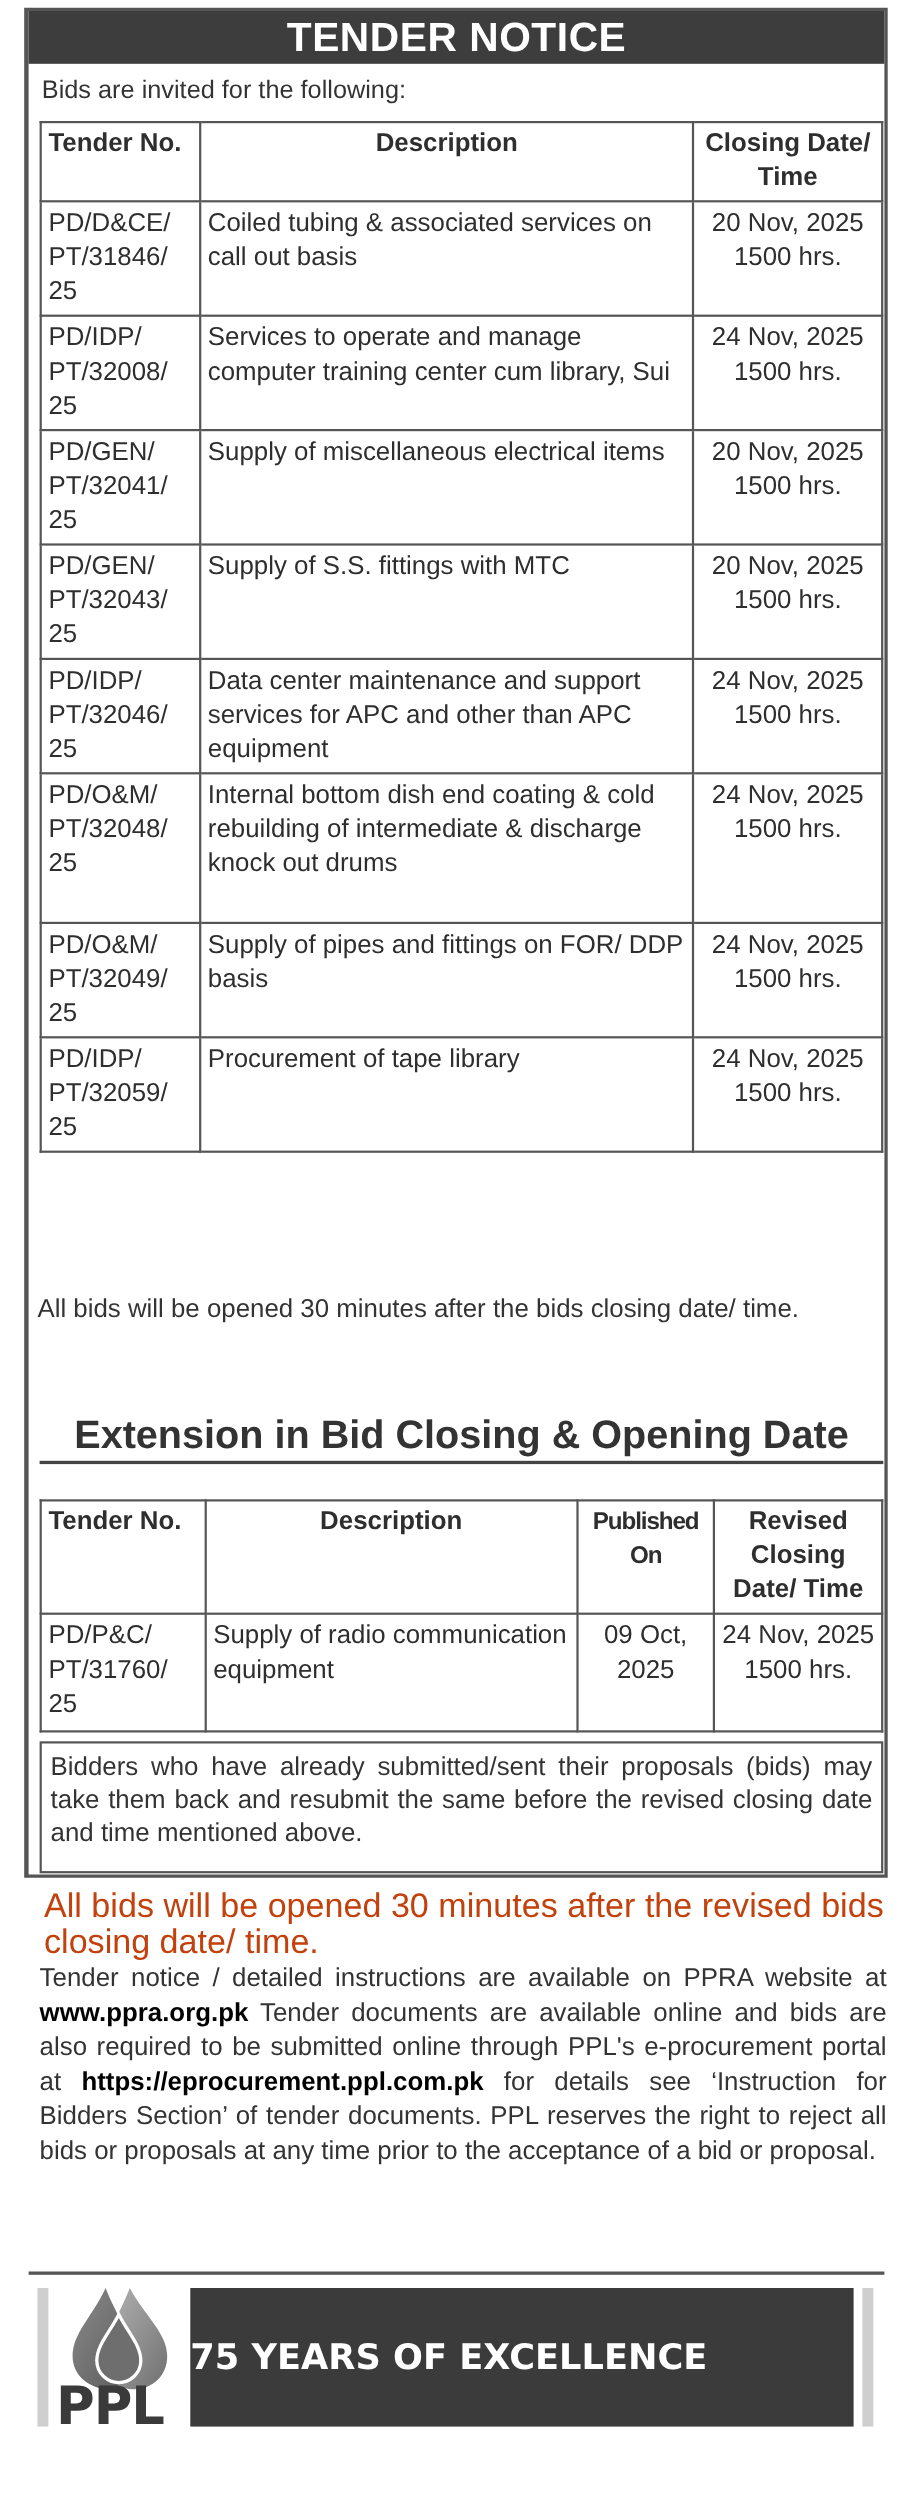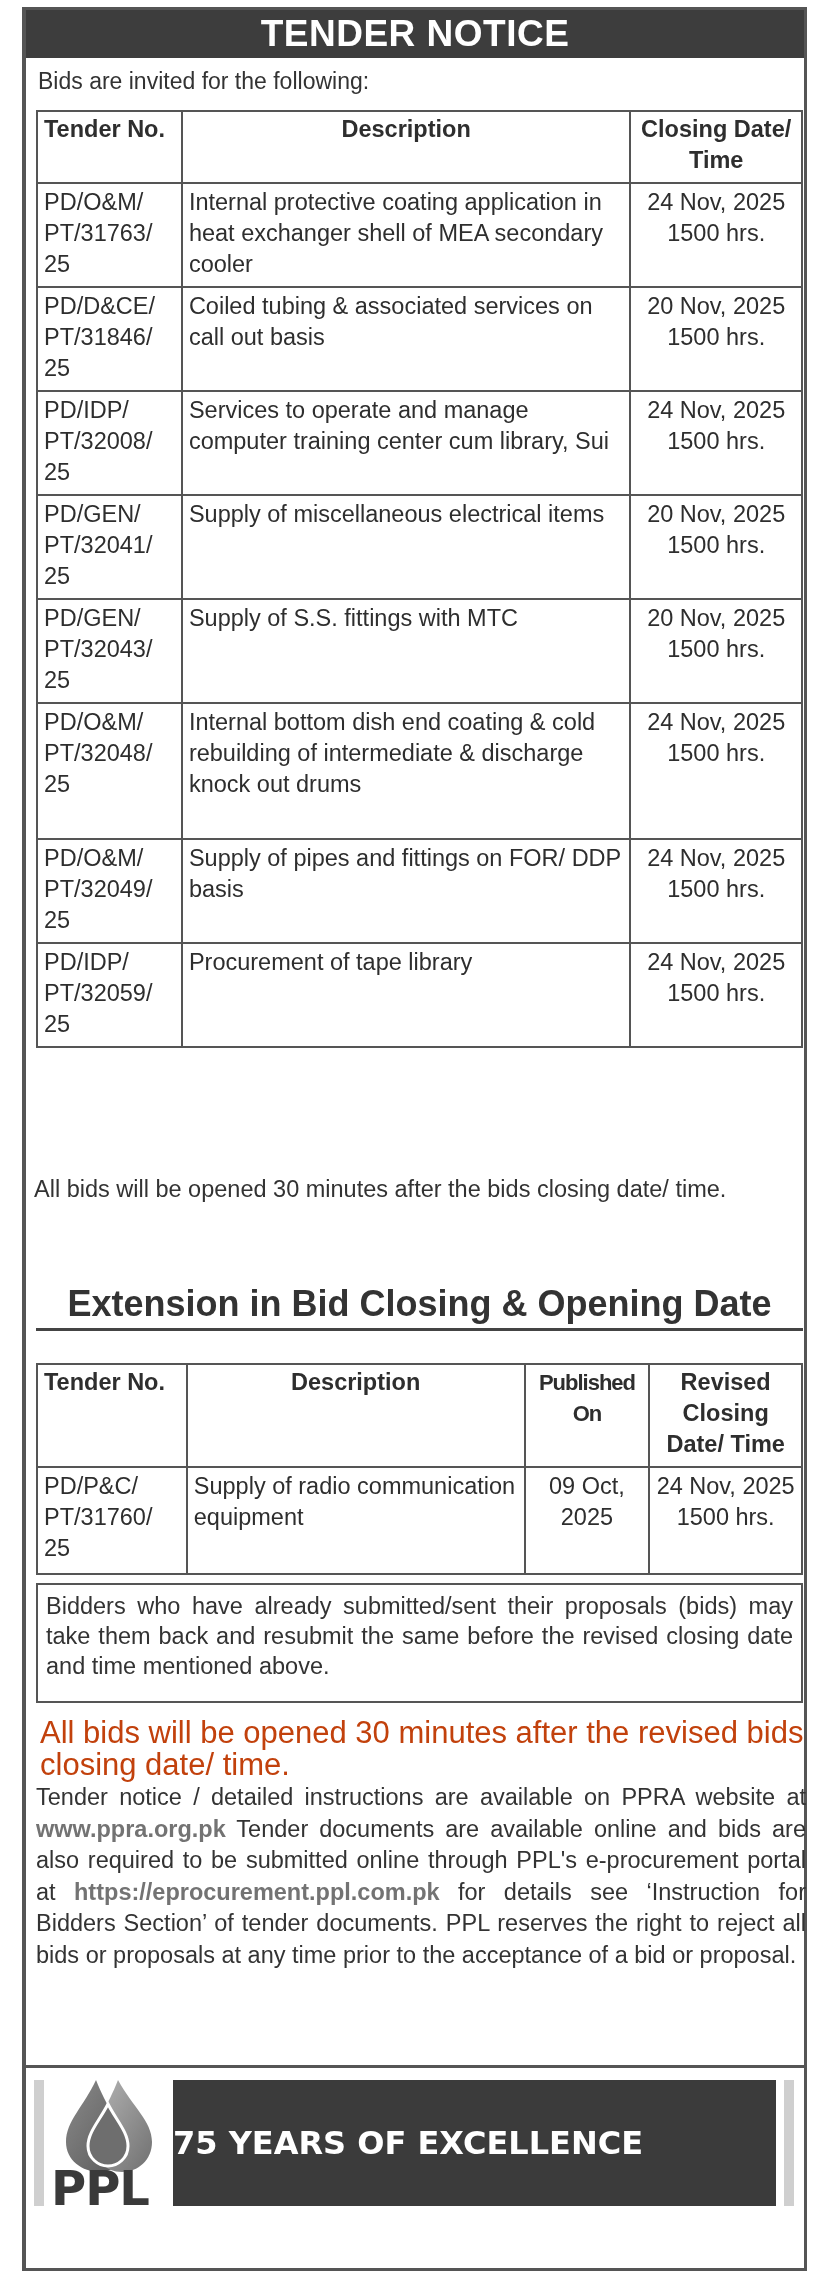--- a/index.html
+++ b/index.html
@@ -1,20 +1,20 @@
 <!DOCTYPE html>
 <html><head>
 <meta charset="utf-8">
 <style>
   * { box-sizing: border-box; margin: 0; padding: 0; }
   html, body { width: 817px; height: 2288px; background: #ffffff; }
   body { font-family: "Liberation Sans", sans-serif; color: #2b2b2b; position: relative; overflow: hidden; }
 
   .frame {
-    position: absolute; left: 22px; top: 7px; width: 785px; height: 2264px;
+    position: absolute; left: 22px; top: 7px; width: 785px; height: 1700px;
     border: 3px solid #555; border-left-width: 4px; background: #fff;
   }
   .title-bar {
     height: 48px; background: #3d3d3d; color: #fff;
     font-weight: bold; font-size: 37px; text-align: center; line-height: 48px;
     letter-spacing: 0.5px;
   }
   .intro { font-size: 23px; padding: 10px 0 0 12px; height: 50px; color: #333; }
 
   table { border-collapse: collapse; position: absolute; }
@@ -42,21 +42,21 @@
   #ext-table td { height: 107px; }
   #ext-table th.pub { font-size: 22px; letter-spacing: -1px; padding: 2px 1px; border-radius: 15px; }
 
   .bidders-box {
     position: absolute; left: 10px; top: 1573px; width: 767px; height: 120px;
     border: 2px solid #555; padding: 6px 8px 0 8px;
     font-size: 23.5px; line-height: 30px; text-align: justify; color: #333;
   }
   .note-2 { position: absolute; left: 14px; top: 1707px; width: 766px; font-size: 31px; line-height: 32px; color: #c2410c; }
   .instructions { position: absolute; left: 10px; top: 1772px; width: 770px; font-size: 23.5px; line-height: 31.5px; text-align: justify; color: #333; }
-  .instructions b { font-weight: bold; color: #737373; }
+  .instructions b { font-weight: bold; color: #000000; }
 
   .footer-divider { position: absolute; left: 0; top: 2055px; width: 100%; height: 3px; background: #555; }
   .footer { position: absolute; left: 0; top: 2058px; width: 100%; height: 144px; }
   .logo-bar-left { position: absolute; left: 8px; top: 12px; width: 10px; height: 126px; background: #cfcfcf; }
   .logo-bar-right { position: absolute; left: 758px; top: 12px; width: 10px; height: 126px; background: #cfcfcf; }
   .logo { position: absolute; left: 28px; top: 8px; width: 110px; height: 138px; }
   .logo-text { position: absolute; left: 25px; top: 92px; font-size: 48px; font-weight: bold; color: #3a3a3a; letter-spacing: -1px; font-family: "DejaVu Sans", sans-serif; }
   .banner {
     position: absolute; left: 147px; top: 12px; width: 603px; height: 126px; background: #3b3b3b;
     color: #fff; font-weight: bold; font-size: 32px; text-align: left; line-height: 126px;
@@ -77,43 +77,43 @@
       <col style="width:450px">
       <col style="width:172px">
     </colgroup>
     <tbody>
         <tr>
       <th class="l">Tender No.</th>
       <th class="c">Description</th>
       <th class="c">Closing Date/ Time</th>
     </tr>
     <tr>
-      <td>PD/O&amp;M/ PT/31763/ 25</td>
-      <td>Internal protective coating application in heat exchanger shell of MEA secondary cooler</td>
-      <td class="c"><span>24 Nov, 2025</span><br><span>1500 hrs.</span></td>
-    </tr>
-    <tr>
       <td>PD/D&amp;CE/ PT/31846/ 25</td>
       <td>Coiled tubing &amp; associated services on call out basis</td>
       <td class="c"><span>20 Nov, 2025</span><br><span>1500 hrs.</span></td>
     </tr>
     <tr>
       <td>PD/IDP/ PT/32008/ 25</td>
       <td>Services to operate and manage computer training center cum library, Sui</td>
       <td class="c"><span>24 Nov, 2025</span><br><span>1500 hrs.</span></td>
     </tr>
     <tr>
       <td>PD/GEN/ PT/32041/ 25</td>
       <td>Supply of miscellaneous electrical items</td>
       <td class="c"><span>20 Nov, 2025</span><br><span>1500 hrs.</span></td>
     </tr>
     <tr>
       <td>PD/GEN/ PT/32043/ 25</td>
       <td>Supply of S.S. fittings with MTC</td>
       <td class="c"><span>20 Nov, 2025</span><br><span>1500 hrs.</span></td>
+    </tr>
+    <tr>
+      <td>PD/IDP/ PT/32046/ 25</td>
+      <td>Data center maintenance and support services for APC and other than APC equipment</td>
+      <td class="c"><span>24 Nov, 2025</span><br><span>1500 hrs.</span></td>
     </tr>
     <tr class="tall">
       <td>PD/O&amp;M/ PT/32048/ 25</td>
       <td>Internal bottom dish end coating &amp; cold rebuilding of intermediate &amp; discharge knock out drums</td>
       <td class="c"><span>24 Nov, 2025</span><br><span>1500 hrs.</span></td>
     </tr>
     <tr>
       <td>PD/O&amp;M/ PT/32049/ 25</td>
       <td>Supply of pipes and fittings on FOR/ DDP basis</td>
       <td class="c"><span>24 Nov, 2025</span><br><span>1500 hrs.</span></td>

